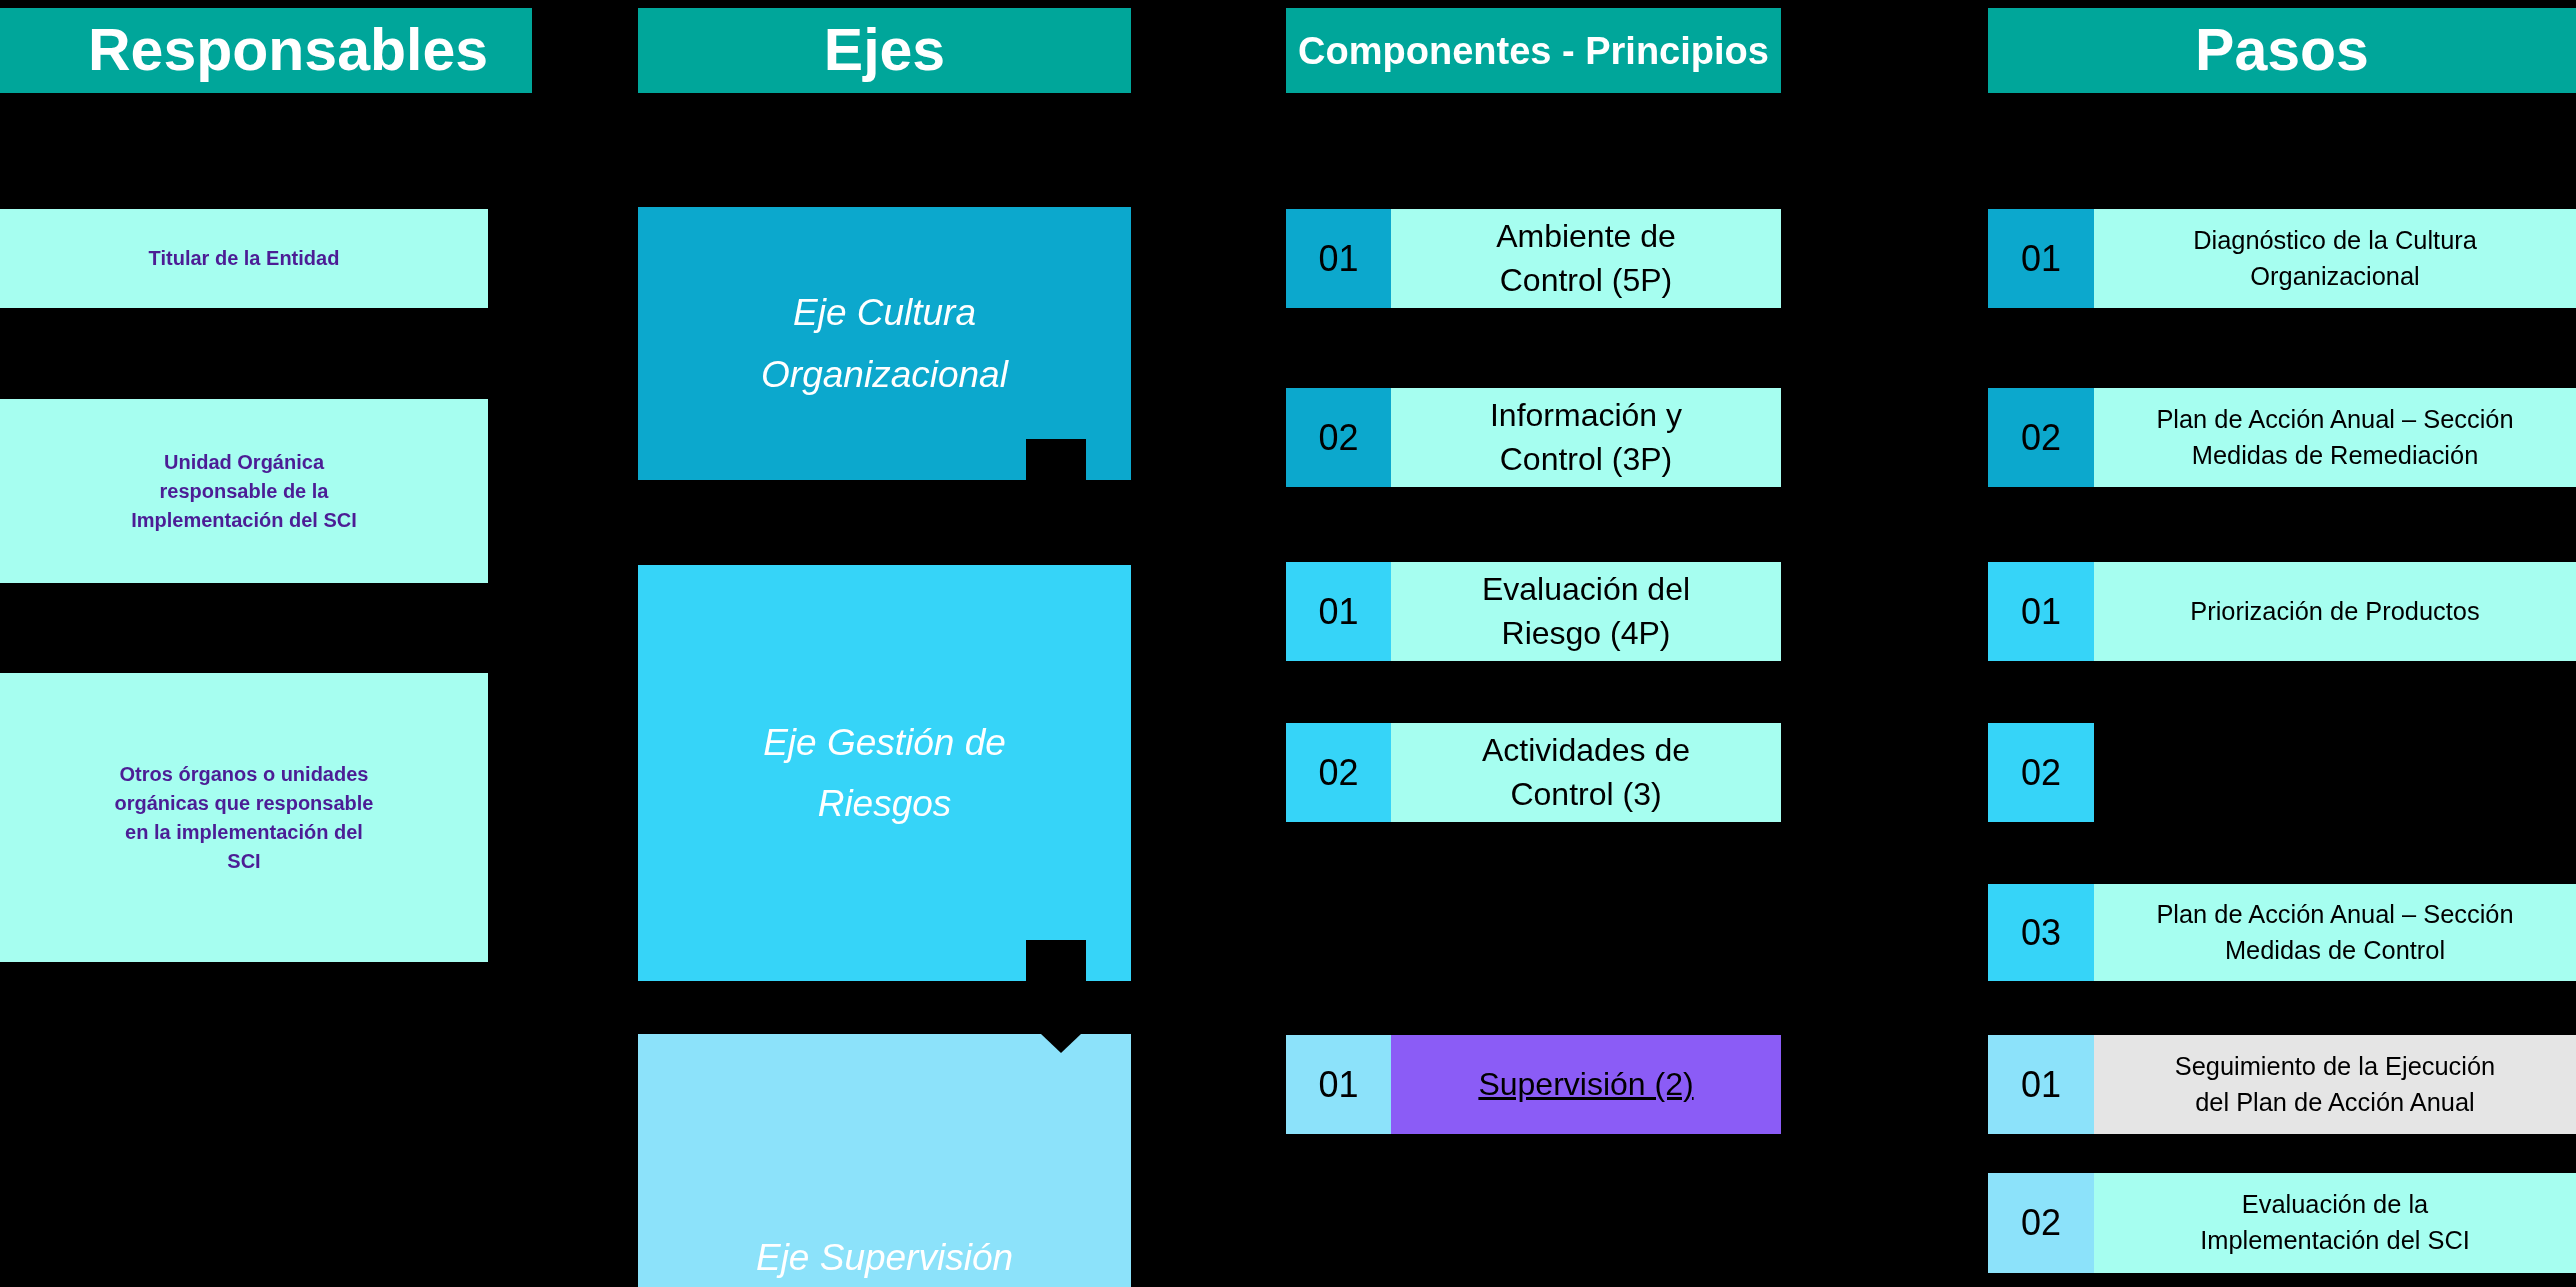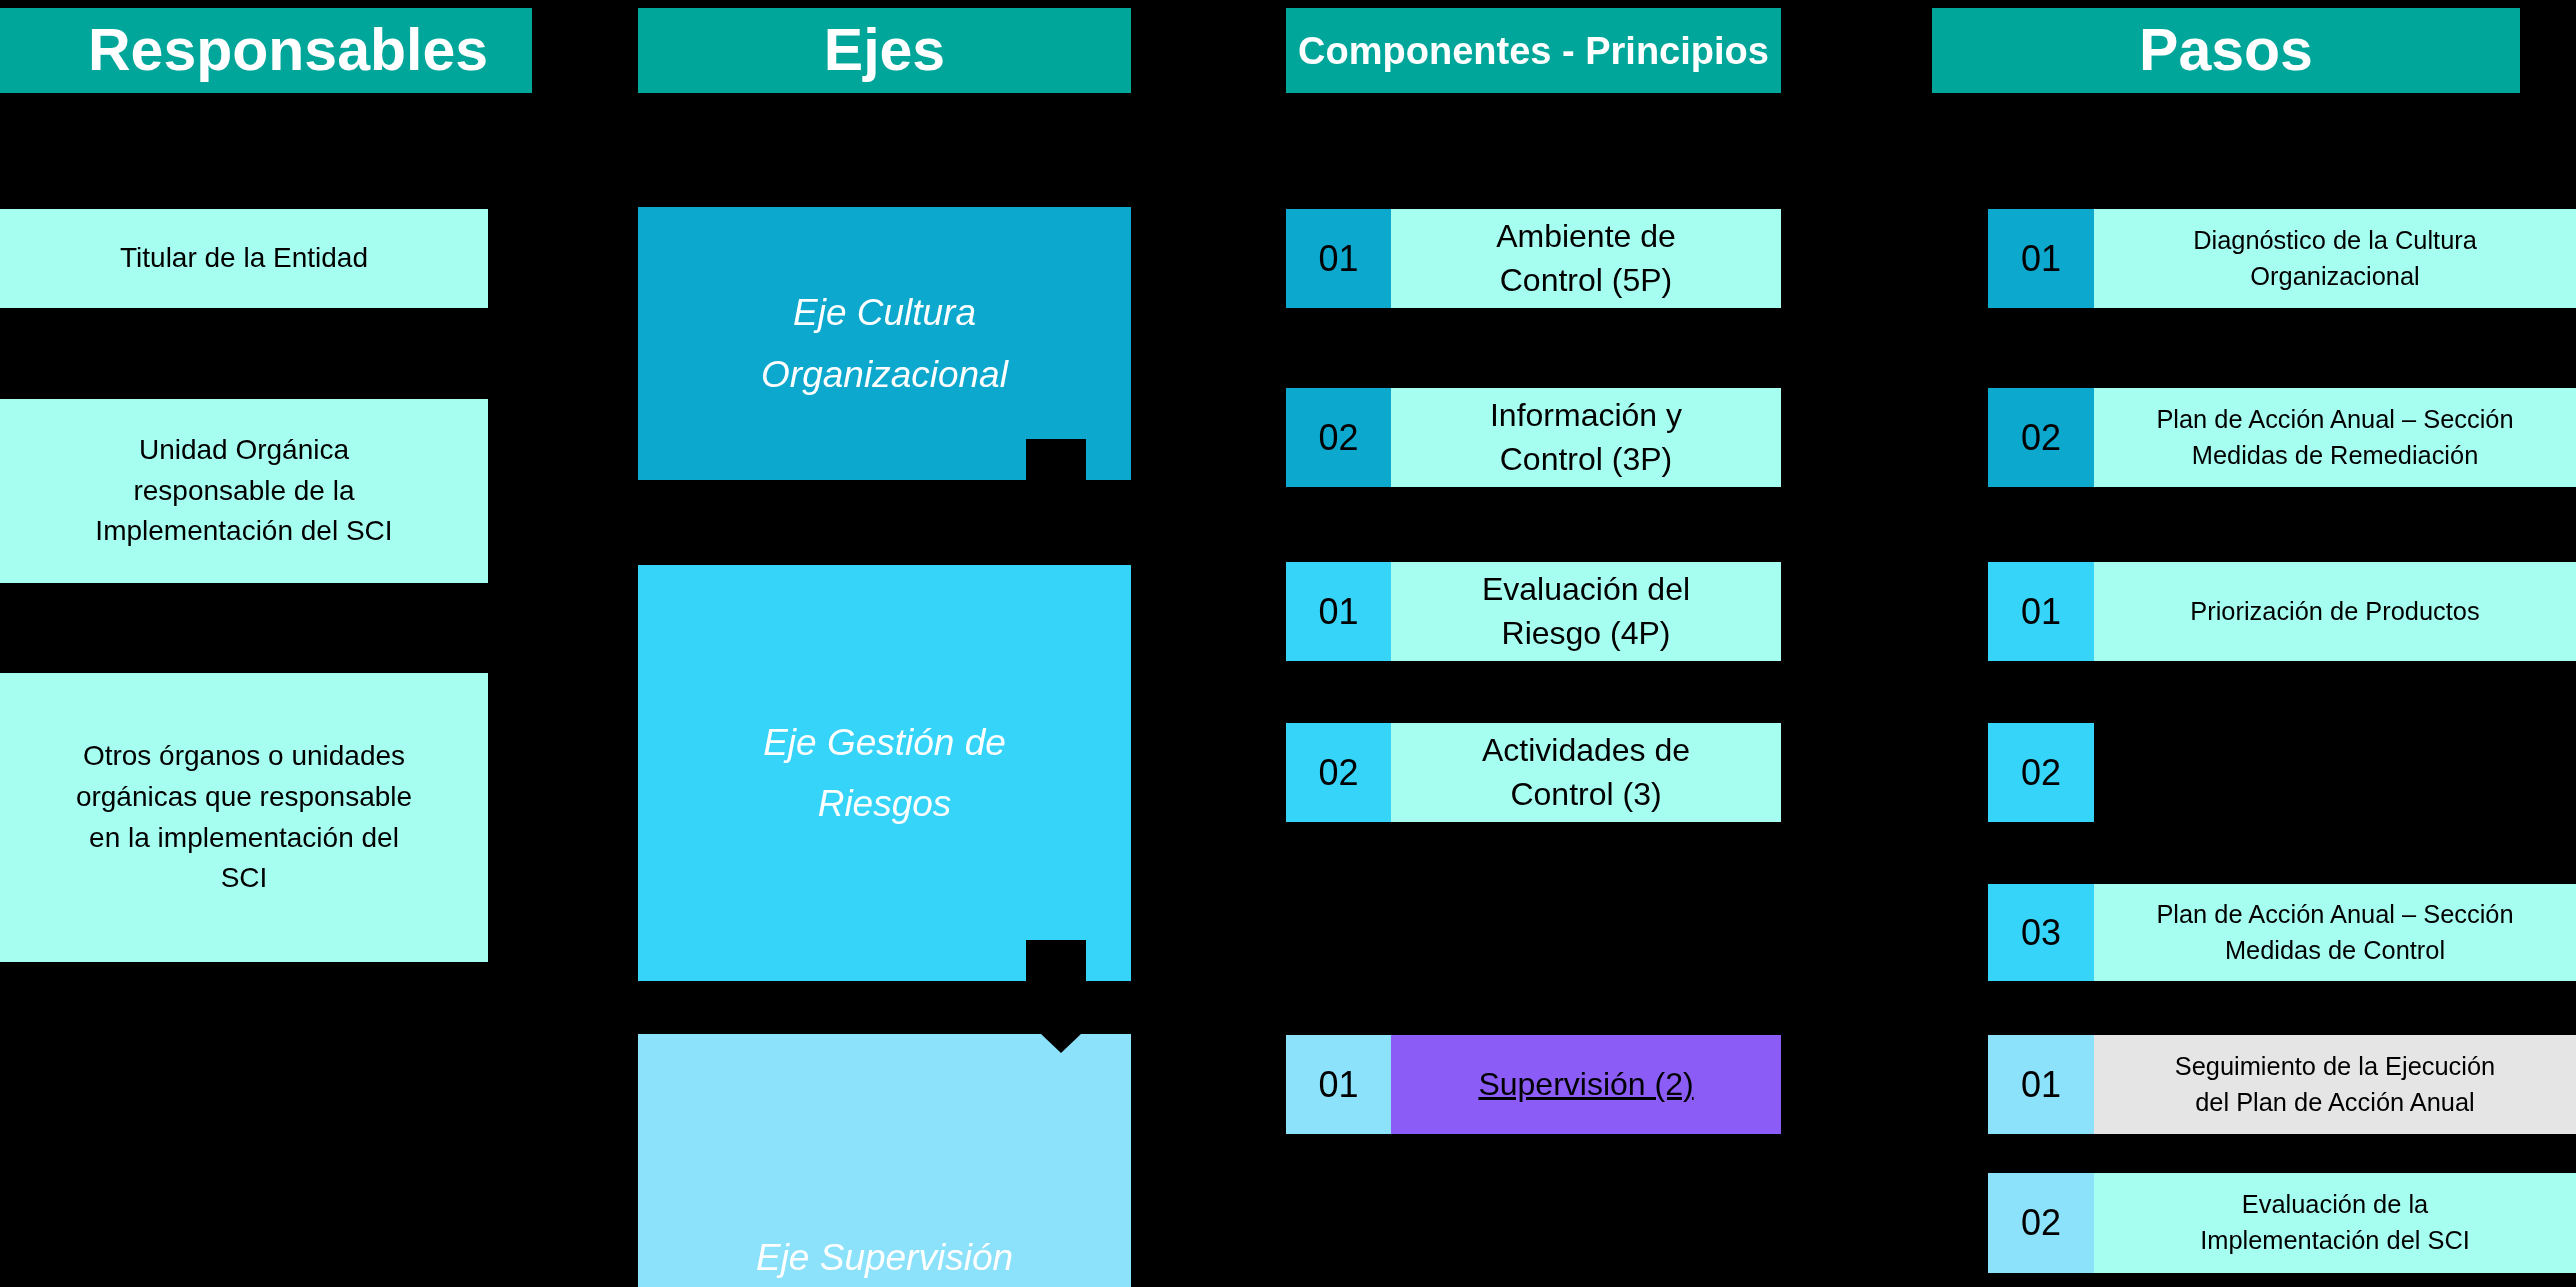--- a/index.html
+++ b/index.html
@@ -28,37 +28,38 @@
     color: #fff;
     font-weight: bold;
     font-size: 59px;
     line-height: 1;
     white-space: nowrap;
   }
   .hdr-responsables { left: 0;     width: 488px; }
   .hdr-ejes         { left: 638px; width: 493px; }
   .hdr-componentes  { left: 1286px; width: 495px; }
   .hdr-componentes span { font-size: 38px; }
-  .hdr-pasos        { left: 1932px; width: 588px; }
+  .hdr-pasos        { left: 1988px; width: 588px; }
 
   
   .info-box {
     position: absolute;
     left: 0;
     width: 488px;
     display: flex;
     align-items: center;
     justify-content: center;
     text-align: center;
   }
   .info-box span {
-    color: #000000;
-    font-size: 28px;
+    color: #4c1d95;
+    font-size: 20px;
     line-height: 1.45;
     white-space: pre-line;
+    font-weight: bold;
   }
   .resp-1 { top: 209px;  height: 99px; }
   .resp-2 { top: 399px;  height: 184px; }
   .resp-3 { top: 673px; height: 289px; }
 
   
   .eje-box {
     position: absolute;
     left: 638px;
     width: 493px;

